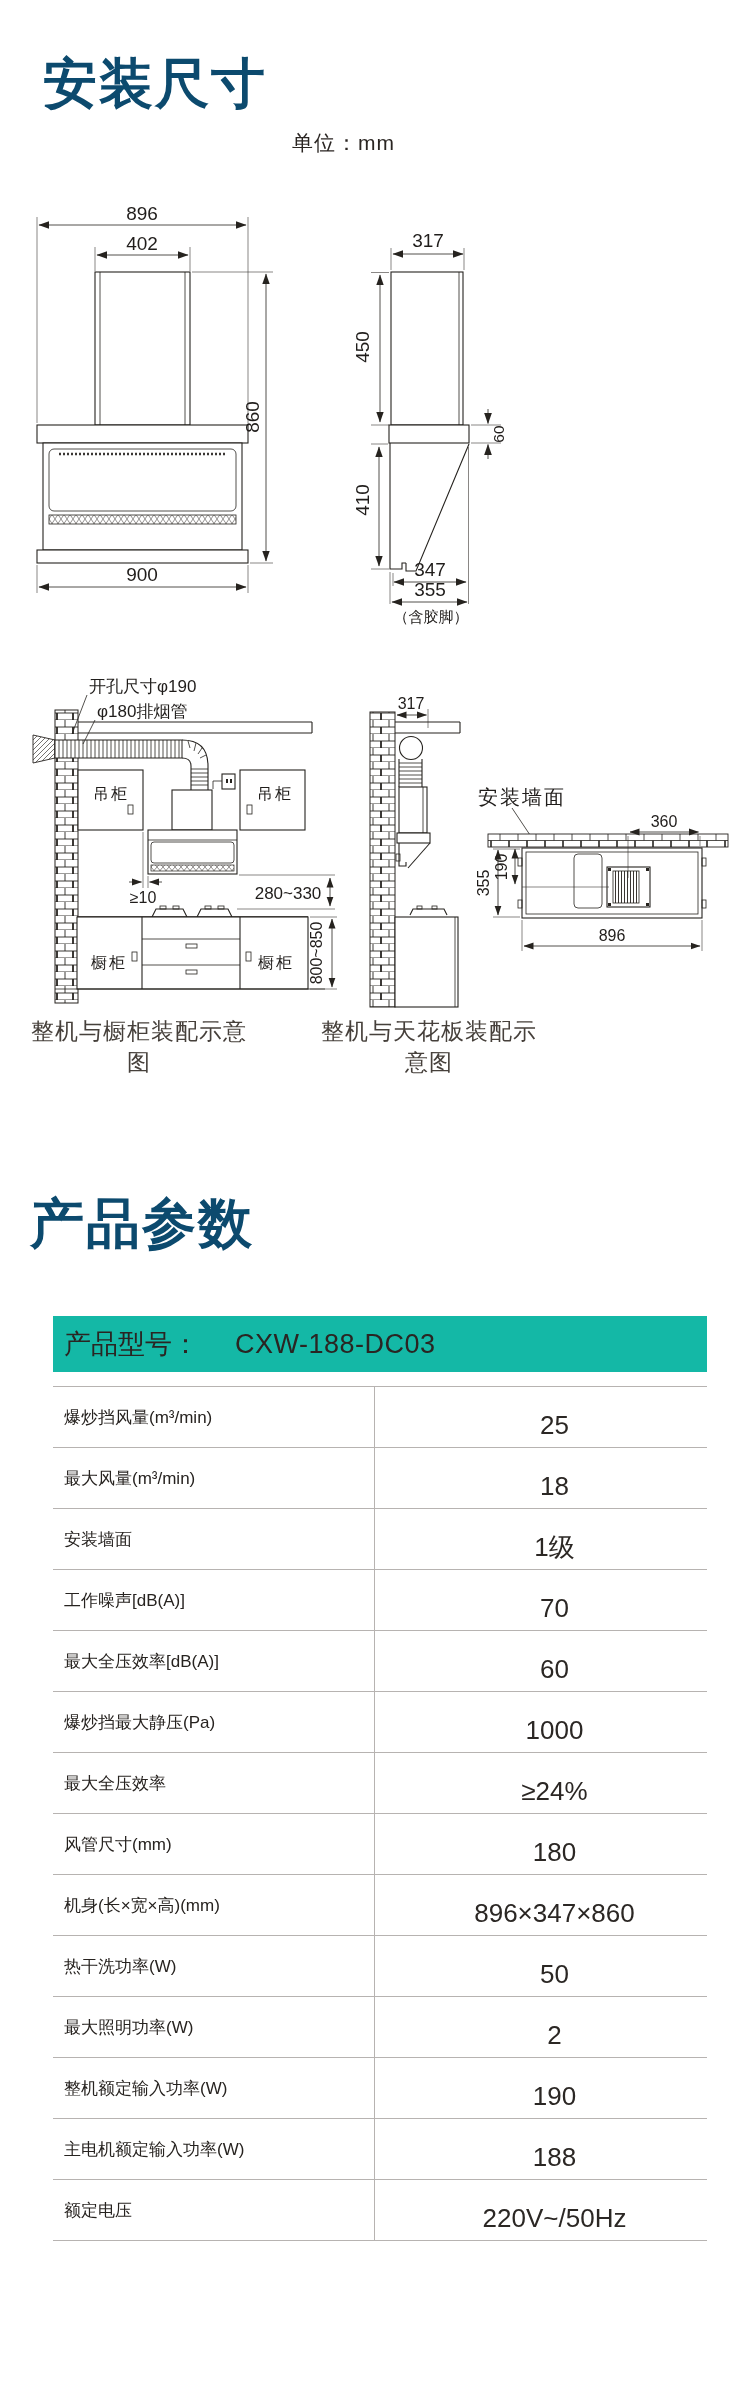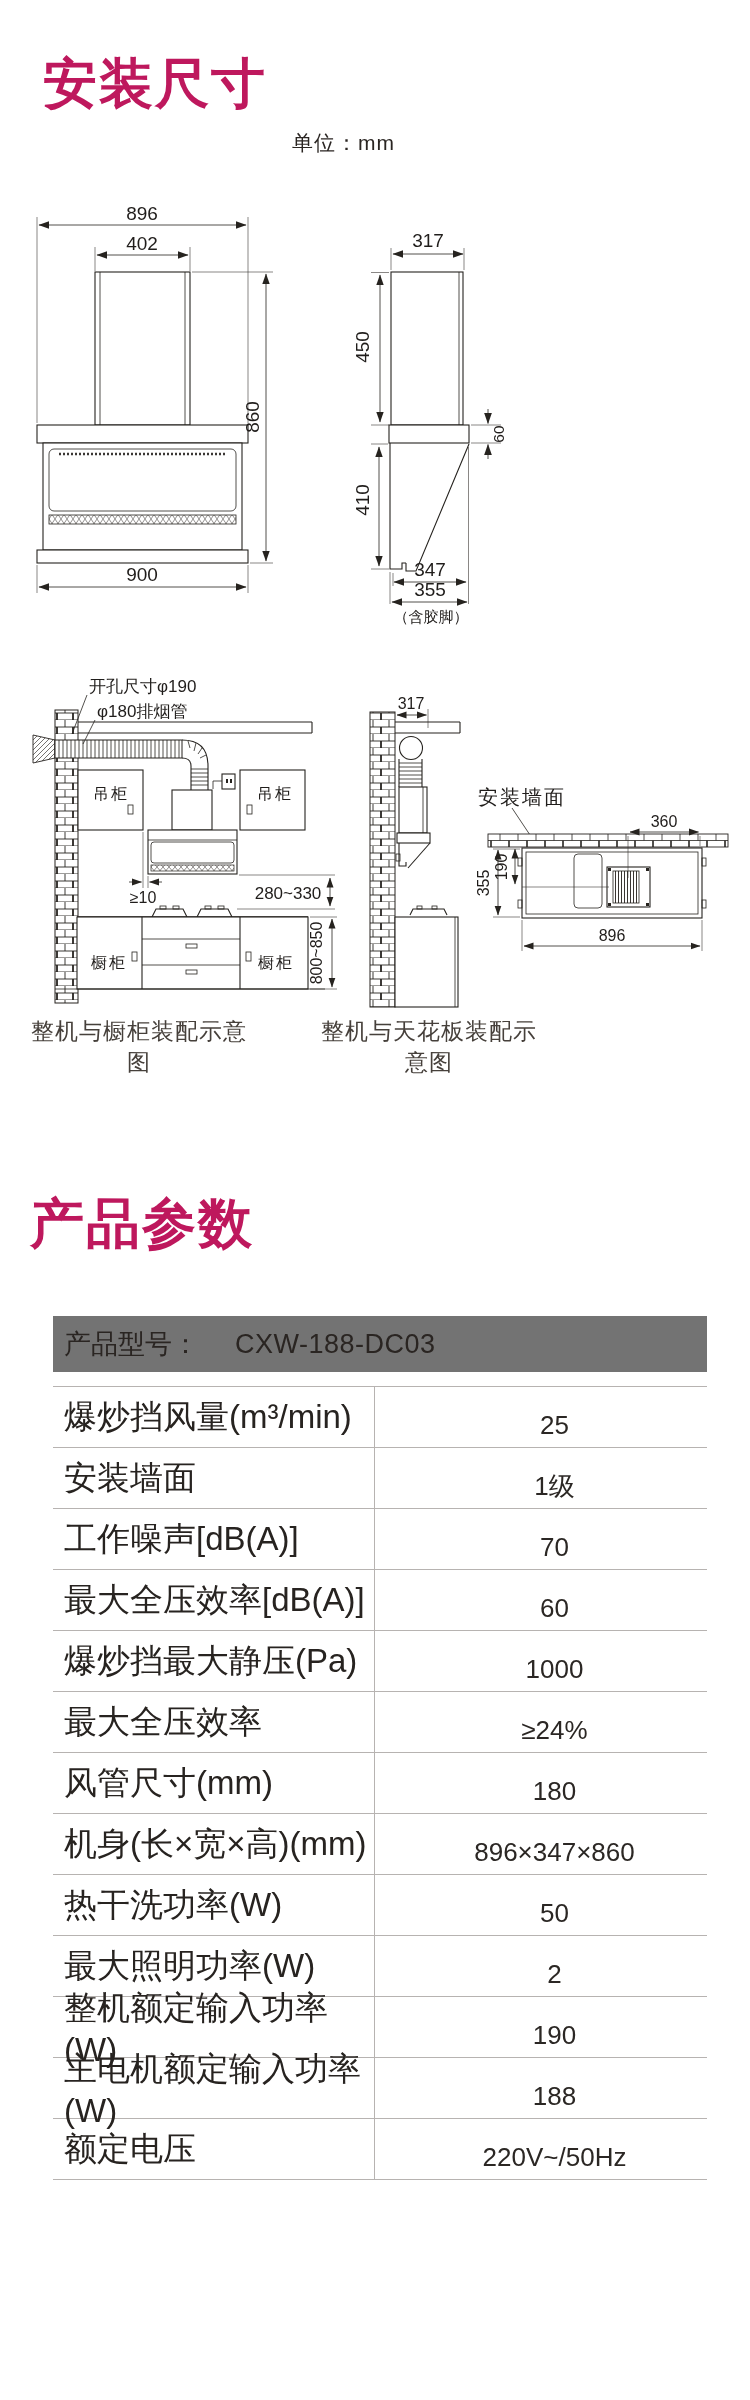--- a/index.html
+++ b/index.html
@@ -1,39 +1,39 @@
 <!DOCTYPE html>
 <html><head>
 <meta charset="utf-8">
 <style>
   html,body{margin:0;padding:0;}
   body{
     width:750px;height:2400px;position:relative;background:#ffffff;
     font-family:"Liberation Sans","DejaVu Sans",sans-serif;color:#231f1d;
   }
   .abs{position:absolute;}
-  .big-title{font-size:54px;font-weight:700;color:#be185d;letter-spacing:2px;line-height:1;}
+  .big-title{font-size:54px;font-weight:700;color:#0c4a6e;letter-spacing:2px;line-height:1;}
   .unit-note{font-size:21px;color:#2a2522;letter-spacing:1px;}
   .caption{font-size:23px;color:#46403b;text-align:center;letter-spacing:1px;}
   svg{overflow:visible;display:block;}
   svg text{font-family:"Liberation Sans","DejaVu Sans",sans-serif;fill:#201d1b;}
   svg .ln{stroke:#26231f;fill:none;stroke-width:1.1;}
   svg .thin{stroke:#26231f;fill:none;stroke-width:0.8;}
   svg .ext{stroke:#3a3633;fill:none;stroke-width:0.6;}
   svg .dim{stroke:#26231f;fill:none;stroke-width:0.8;}
   svg .fw{fill:#ffffff;stroke:#26231f;stroke-width:1.1;}
   svg .dk{fill:#26231f;stroke:none;}
   
   .spec-table{position:absolute;left:53px;top:1316px;width:654px;}
-  .spec-head{height:56px;background:#737373;display:flex;align-items:center;font-size:27px;color:#2a2522;}
+  .spec-head{height:56px;background:#14b8a6;display:flex;align-items:center;font-size:27px;color:#2a2522;}
   .spec-head .lbl{padding-left:11px;}
   .spec-head .val{margin-left:36px;letter-spacing:.5px;}
   .spec-rows{position:relative;margin-top:14px;border-bottom:1px solid #b7b3b1;}
   .spec-row{height:60px;border-top:1px solid #b7b3b1;display:flex;align-items:center;}
-  .spec-row .lbl{width:321px;padding-left:11px;font-size:33px;color:#272320;box-sizing:border-box;}
+  .spec-row .lbl{width:321px;padding-left:11px;font-size:17px;color:#272320;box-sizing:border-box;}
   .spec-row .val{width:333px;padding-left:28px;box-sizing:border-box;text-align:center;font-size:26px;color:#2b2724;margin-top:16px;}
   .col-divider{position:absolute;left:321px;top:0;bottom:0;width:1px;background:#b7b3b1;}
 </style>
 </head>
 <body>
 
 <div class="abs big-title" style="left:43px;top:56px;">安装尺寸</div>
 <div class="abs unit-note" style="left:292px;top:84px;margin-top:45px;">单位：mm</div>
 
 <svg class="abs" style="left:25px;top:195px;" width="250" height="405" viewBox="0 0 250 405">
@@ -342,20 +342,24 @@
     <span class="lbl">产品型号：</span>
     <span class="val">CXW-188-DC03</span>
   </div>
   <div class="spec-rows">
     <div class="col-divider"></div>
     <div class="spec-row">
       <div class="lbl">爆炒挡风量(m³/min)</div>
       <div class="val">25</div>
     </div>
     <div class="spec-row">
+      <div class="lbl">最大风量(m³/min)</div>
+      <div class="val">18</div>
+    </div>
+    <div class="spec-row">
       <div class="lbl">安装墙面</div>
       <div class="val">1级</div>
     </div>
     <div class="spec-row">
       <div class="lbl">工作噪声[dB(A)]</div>
       <div class="val">70</div>
     </div>
     <div class="spec-row">
       <div class="lbl">最大全压效率[dB(A)]</div>
       <div class="val">60</div>

